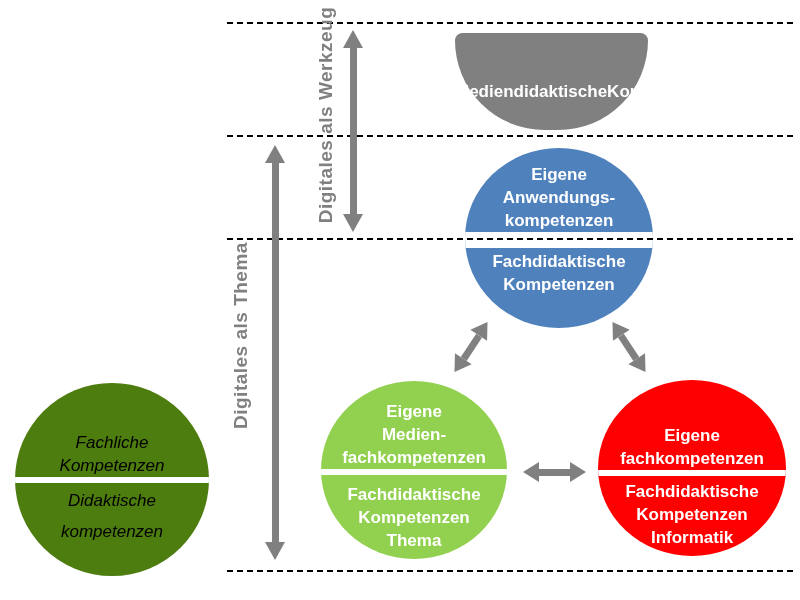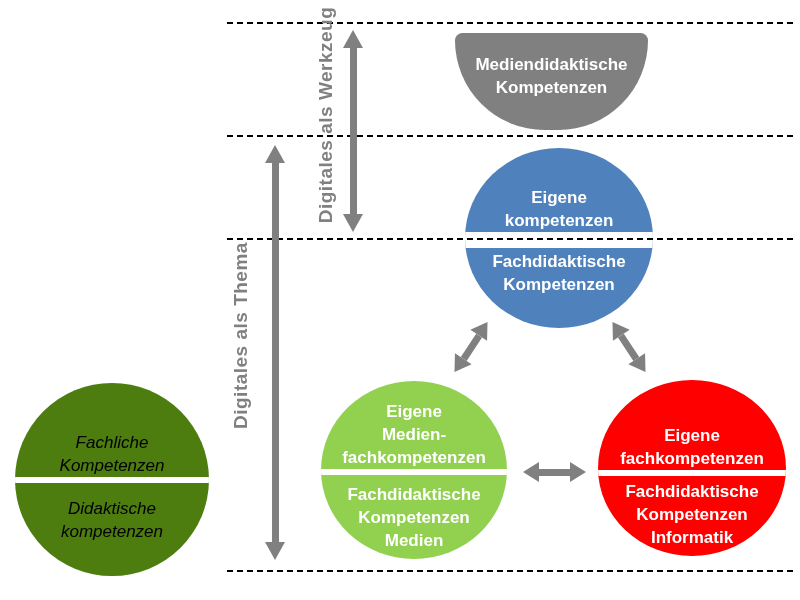--- a/index.html
+++ b/index.html
@@ -29,21 +29,21 @@
   }
   .cline {
     display:block; font-size:17px; font-weight:bold; line-height:23px;
     white-space:nowrap;
   }
   .circle.light .cline { font-weight:normal; font-style:italic; color:#000; }
   
   .semicircle {
     position:absolute; left:455px; top:33px; width:193px; height:97px;
     border-radius:8px 8px 97px 97px; z-index:2; color:#fff; text-align:center;
-    display:flex; flex-direction:column; align-items:center; padding-top:20px;
+    display:flex; flex-direction:row; align-items:center; padding-top:20px;
     box-sizing:border-box;
   }
   
   .axis-label {
     position:absolute; height:24px; line-height:24px; text-align:center;
     font-size:19px; font-weight:bold; color:#808080; white-space:nowrap;
     transform:rotate(-90deg); z-index:1; letter-spacing:0.5px;
   }
   
   .v-arrow {
@@ -90,40 +90,41 @@
   </div>
 
   <div class="semicircle" style="background: rgb(128, 128, 128);">
     <span class="cline">Mediendidaktische</span>
     <span class="cline">Kompetenzen</span>
   </div>
 
   <div class="circle" style="left: 465px; top: 148px; width: 188px; height: 180px; background: rgb(79, 129, 189);">
     <div class="half top" style="height:84px; padding-bottom:1px;">
       <span class="cline">Eigene</span>
+      <span class="cline">Anwendungs-</span>
       <span class="cline">kompetenzen</span>
     </div>
     <div class="divider" style="top:84px; height:16px;"></div>
     <div class="half bot" style="top:100px; bottom:0; justify-content:flex-start; padding-top:2px;">
       <span class="cline">Fachdidaktische</span>
       <span class="cline">Kompetenzen</span>
     </div>
   </div>
 
   <div class="circle" style="left: 321px; top: 381px; width: 186px; height: 178px; background: rgb(146, 208, 80);">
     <div class="half top" style="height:88px; padding-bottom:8px;">
       <span class="cline">Eigene</span>
       <span class="cline">Medien-</span>
       <span class="cline">fachkompetenzen</span>
     </div>
     <div class="divider" style="top:88px; height:6px;"></div>
     <div class="half bot" style="top:94px; bottom:0; padding-top:8px;">
       <span class="cline">Fachdidaktische</span>
       <span class="cline">Kompetenzen</span>
-      <span class="cline">Medien</span>
+      <span class="cline">Thema</span>
     </div>
   </div>
 
   <div class="circle" style="left: 598px; top: 380px; width: 188px; height: 176px; background: rgb(255, 0, 0);">
     <div class="half top" style="height:90px; padding-bottom:12px;">
       <span class="cline">Eigene</span>
       <span class="cline">fachkompetenzen</span>
     </div>
     <div class="divider" style="top:90px; height:6px;"></div>
     <div class="half bot" style="top:96px; bottom:0; padding-top:4px;">
@@ -132,21 +133,21 @@
       <span class="cline">Informatik</span>
     </div>
   </div>
 
   <div class="circle light" style="left: 15px; top: 383px; width: 194px; height: 193px; background: #4d7c0f;">
     <div class="half top" style="height:94px; padding-bottom:10px;">
       <span class="cline">Fachliche</span>
       <span class="cline">Kompetenzen</span>
     </div>
     <div class="divider" style="top:94px; height:6px;"></div>
-    <div class="half bot" style="top:100px; bottom:0; padding-top:14px;">
+    <div class="half bot" style="top:100px; bottom:0; padding-top:6px;gap:8px;">
       <span class="cline">Didaktische</span>
       <span class="cline">kompetenzen</span>
     </div>
   </div>
 
   <div class="h-arrow" style="left:441px; top:336px; width:60px; transform:rotate(-56.6deg);">
     <div class="head-left"></div>
     <div class="shaft"></div>
     <div class="head-right"></div>
   </div>

